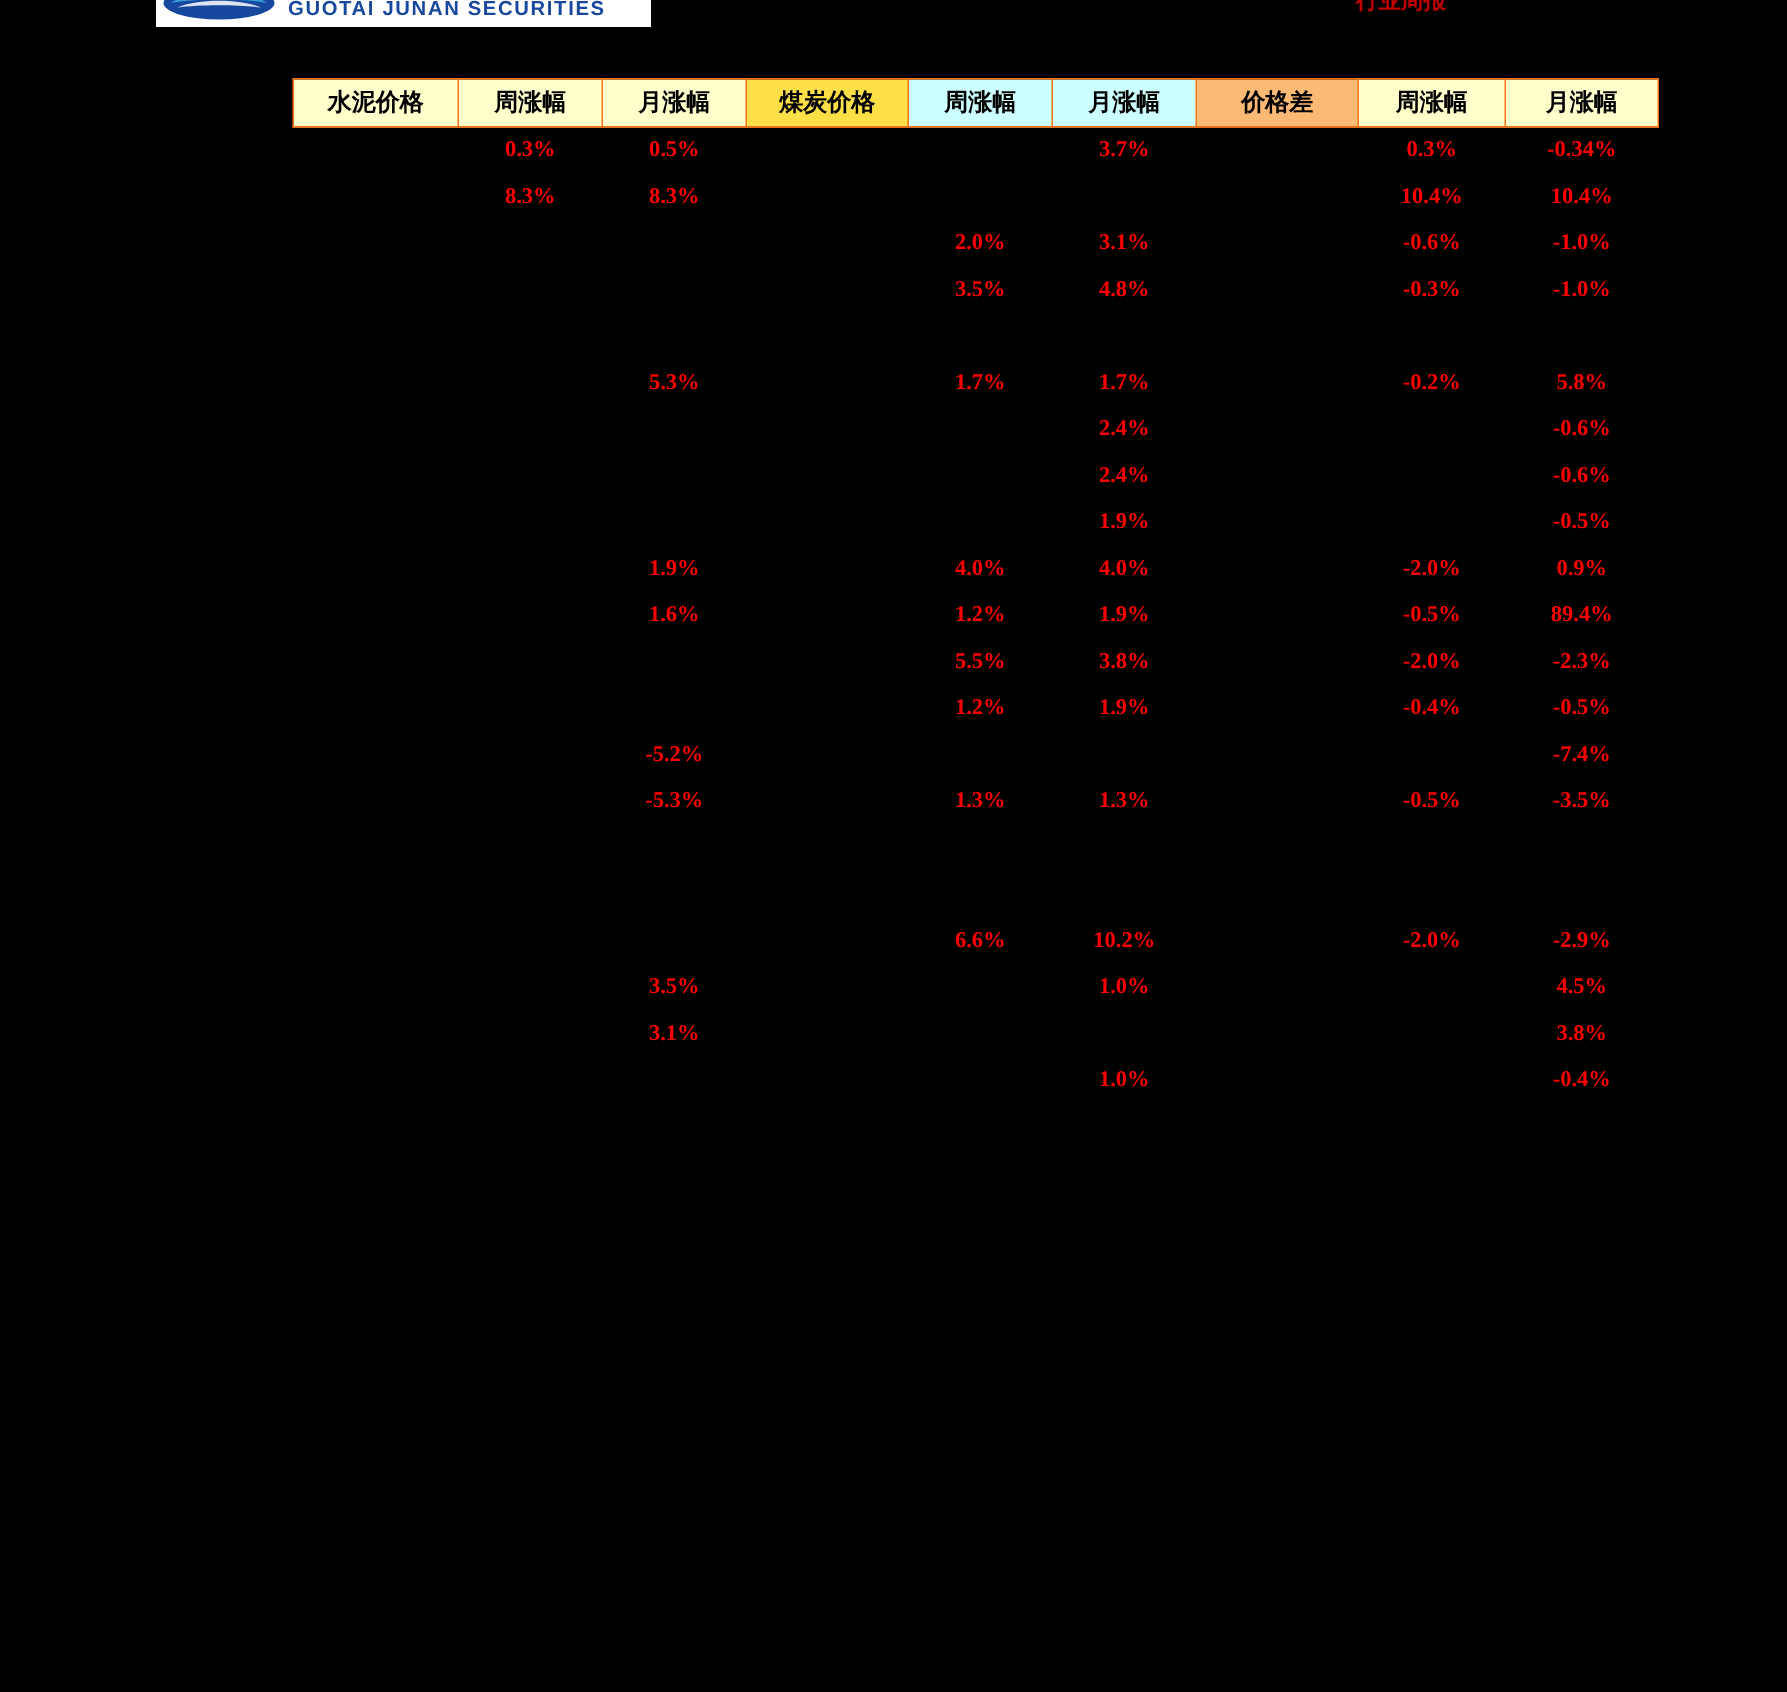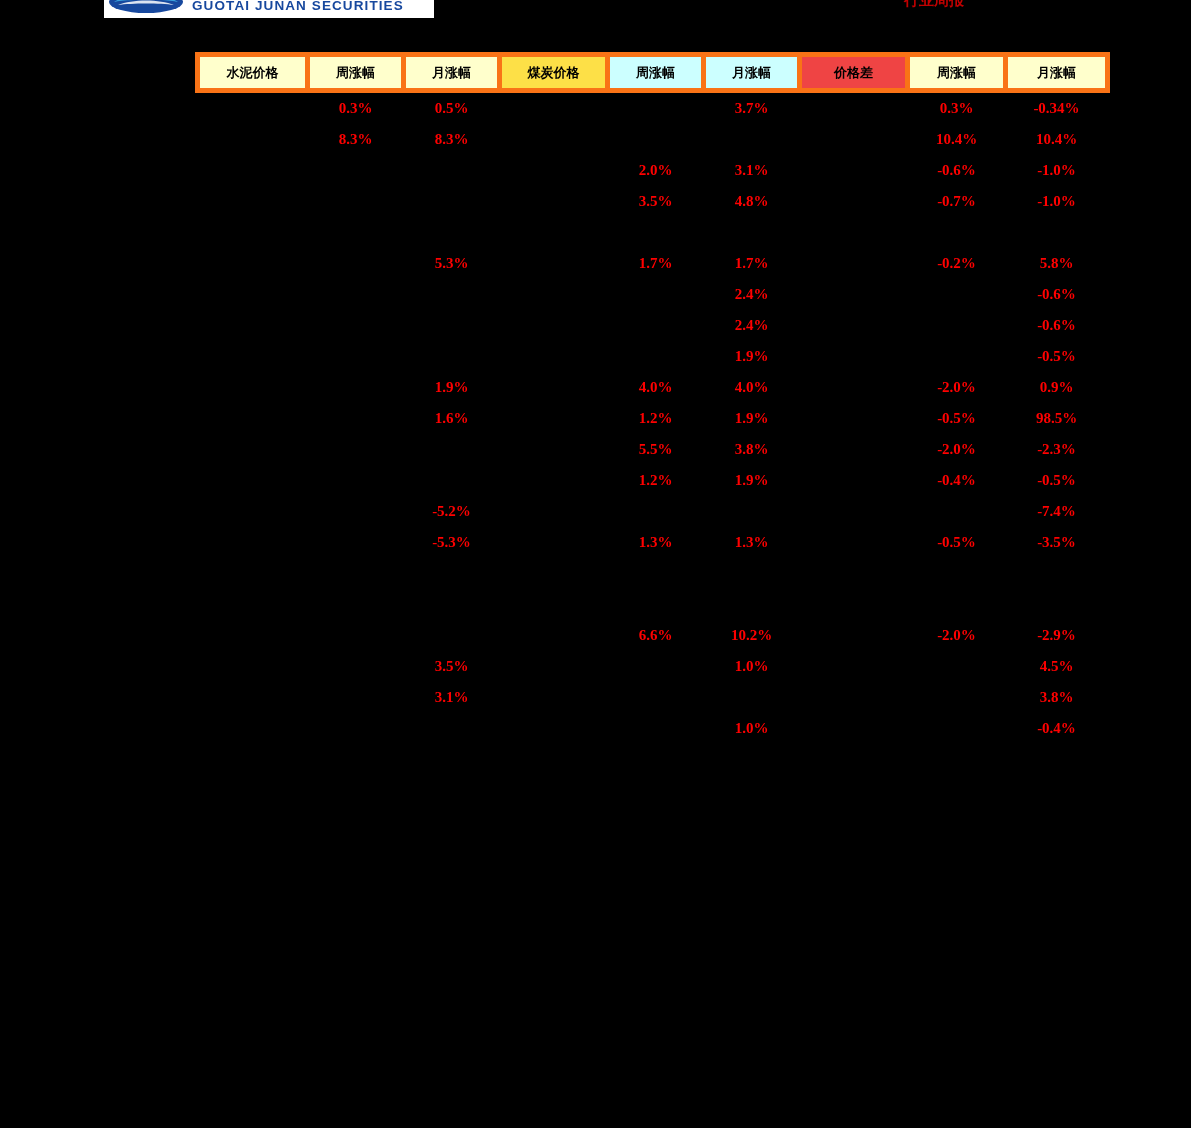--- a/index.html
+++ b/index.html
@@ -81,34 +81,34 @@
   table.data-table col.c-coalprice { width: 108px; }
   table.data-table col.c-w2 { width: 96px; }
   table.data-table col.c-m2 { width: 96px; }
   table.data-table col.c-spread { width: 108px; }
   table.data-table col.c-w3 { width: 98px; }
   table.data-table col.c-m3 { width: 102px; }
 
   table.data-table thead th {
     height: 31px;
     font-family: "Liberation Serif", serif;
-    font-size: 13px;
+    font-size: 16px;
     font-weight: bold;
     color: #000000;
     text-align: center;
     vertical-align: middle;
     padding: 0;
-    border: 5px solid #f97316;
+    border: 1px solid #f97316;
     white-space: nowrap;
   }
   th.hdr-cement { background: #ffffcc; }
   th.hdr-cement-sub { background: #ffffcc; }
   th.hdr-coal { background: #fde047; }
   th.hdr-coal-sub { background: #ccffff; }
-  th.hdr-spread { background: #ef4444; }
+  th.hdr-spread { background: #fdba74; }
   th.hdr-spread-sub { background: #ffffcc; }
 
   table.data-table tbody td {
     height: 31px;
     padding: 0 6px;
     font-family: "Liberation Serif", serif;
     font-size: 15px;
     font-weight: bold;
     text-align: center;
     vertical-align: middle;
@@ -197,21 +197,21 @@
           <td>-1.0%</td>
         </tr>
         <tr>
           <td class="empty"></td>
           <td class="empty"></td>
           <td class="empty"></td>
           <td class="empty"></td>
           <td>3.5%</td>
           <td>4.8%</td>
           <td class="empty"></td>
-          <td>-0.7%</td>
+          <td>-0.3%</td>
           <td>-1.0%</td>
         </tr>
         <tr class="spacer">
           <td class="empty"></td>
           <td class="empty"></td>
           <td class="empty"></td>
           <td class="empty"></td>
           <td class="empty"></td>
           <td class="empty"></td>
           <td class="empty"></td>
@@ -275,21 +275,21 @@
         </tr>
         <tr>
           <td class="empty"></td>
           <td class="empty"></td>
           <td>1.6%</td>
           <td class="empty"></td>
           <td>1.2%</td>
           <td>1.9%</td>
           <td class="empty"></td>
           <td>-0.5%</td>
-          <td>98.5%</td>
+          <td>89.4%</td>
         </tr>
         <tr>
           <td class="empty"></td>
           <td class="empty"></td>
           <td class="empty"></td>
           <td class="empty"></td>
           <td>5.5%</td>
           <td>3.8%</td>
           <td class="empty"></td>
           <td>-2.0%</td>

